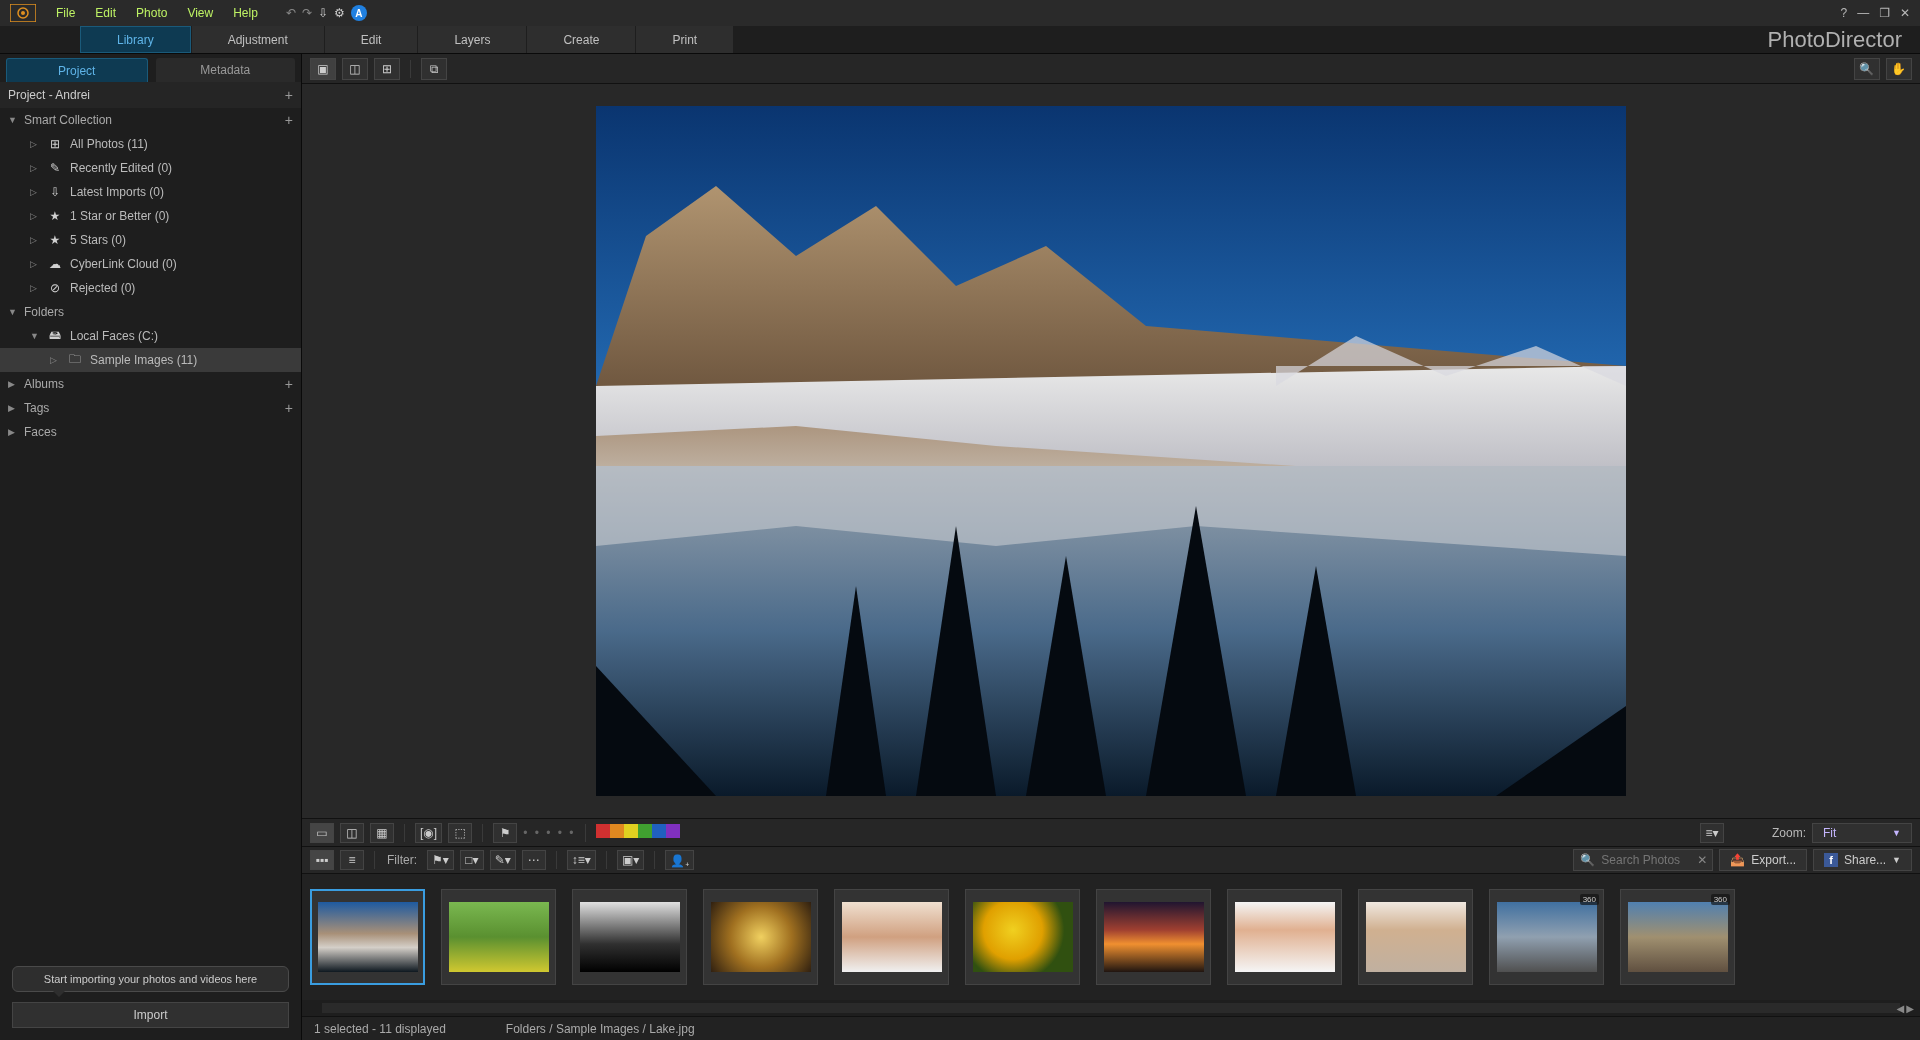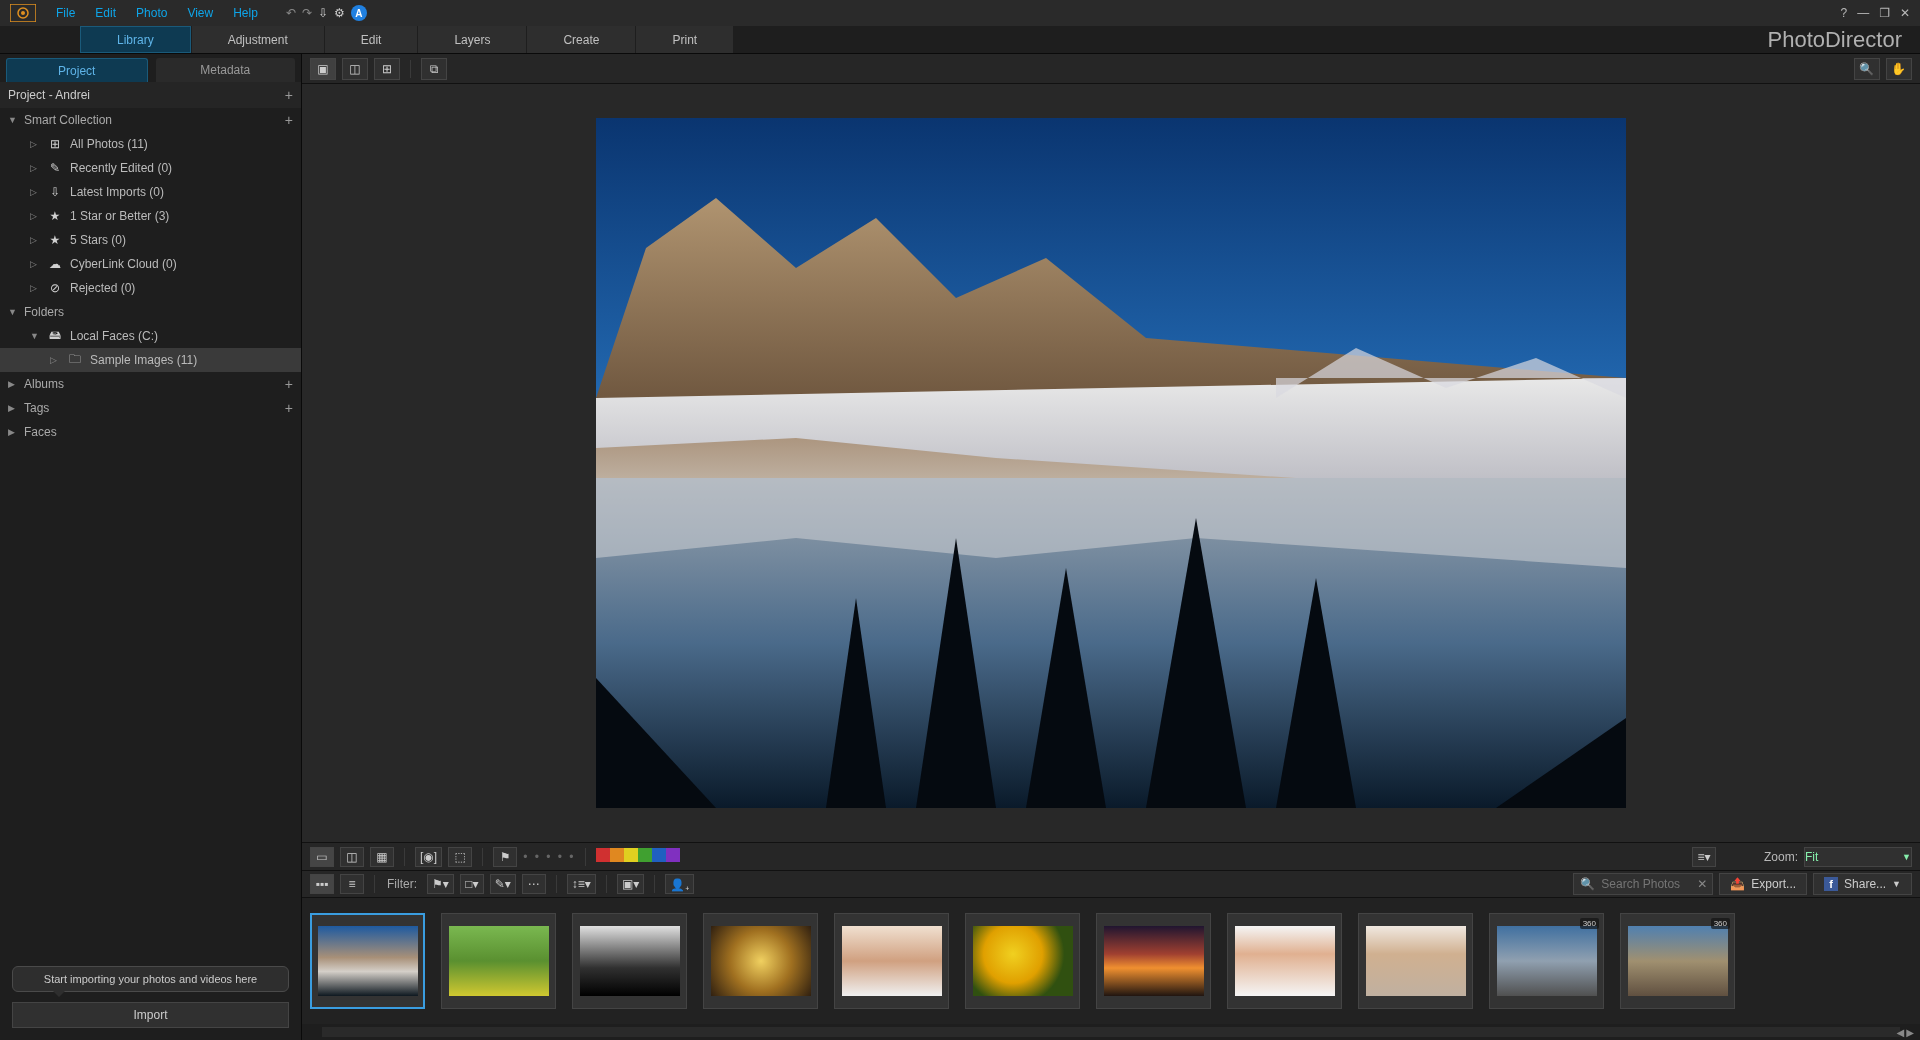--- a/index.html
+++ b/index.html
@@ -1,21 +1,21 @@
 <!DOCTYPE html>
 <html><head>
 <meta charset="utf-8">
 <style>
 * { margin: 0; padding: 0; box-sizing: border-box; font-family: "Segoe UI", Arial, sans-serif; }
 body { background: #1a1a1a; color: #b8b8b8; font-size: 12px; width: 1920px; height: 1040px; overflow: hidden; user-select: none; }
 
 
 .menubar { height: 26px; background: #2a2a2a; display: flex; align-items: center; padding-left: 8px; }
 .app-logo { width: 30px; height: 20px; display: flex; align-items: center; justify-content: center; margin-right: 8px; }
-.menubar-item { padding: 0 10px; color: #0ea5e9; cursor: pointer; }
+.menubar-item { padding: 0 10px; color: #bef264; cursor: pointer; }
 .menubar-icons { margin-left: 18px; display: flex; gap: 6px; align-items: center; }
 .menubar-right { margin-left: auto; display: flex; gap: 10px; padding-right: 10px; align-items: center; }
 
 
 .maintabs { height: 28px; background: #1e1e1e; display: flex; align-items: stretch; border-bottom: 1px solid #0a0a0a; }
 .maintabs-left { display: flex; align-items: stretch; padding-left: 80px; }
 .maintab { padding: 0 36px; display: flex; align-items: center; color: #c0c0c0; cursor: pointer; background: #2e2e2e; margin-right: 1px; }
 .maintab.active { background: #0e3a52; color: #5fb4e8; border: 1px solid #1a5a7a; }
 .brand { margin-left: auto; padding-right: 18px; font-size: 22px; font-weight: 300; color: #b0b0b0; display: flex; align-items: center; }
 
@@ -58,21 +58,21 @@
 .preview-img { width: 1030px; height: 690px; background: linear-gradient(to bottom, #0b3a7a 0%, #1e5aa0 25%, #a89078 45%, #d4cfc8 60%, #7a8590 75%, #0e1820 100%); position: relative; }
 
 
 .strip-tool1, .strip-tool2 { height: 28px; background: #262626; border-top: 1px solid #111; display: flex; align-items: center; padding: 0 8px; gap: 6px; }
 .strip-tool2 { border-bottom: 1px solid #111; }
 .mini-btn { height: 20px; min-width: 24px; background: #303030; border: 1px solid #444; display: inline-flex; align-items: center; justify-content: center; color: #ccc; cursor: pointer; padding: 0 4px; }
 .mini-btn.active { background: #454545; }
 .sep { width: 1px; height: 18px; background: #3a3a3a; margin: 0 4px; }
 .color-sw { width: 14px; height: 14px; display: inline-block; }
 .filter-label { color: #aaa; margin: 0 4px 0 2px; }
-.zoom-select { background: #303030; border: 1px solid #444; color: #86efac; height: 20px; width: 108px; padding: 0 0; }
+.zoom-select { background: #303030; border: 1px solid #444; color: #c4b5fd; height: 20px; width: 100px; padding: 0 10px; }
 .sort-btn { margin-left: auto; }
 .zoom-wrap { margin-left: 42px; display: flex; align-items: center; gap: 6px; }
 
 
 .search-box { margin-left: auto; display: flex; align-items: center; background: #303030; border: 1px solid #444; height: 22px; padding: 0 6px; gap: 6px; width: 140px; }
 .search-box input { background: transparent; border: none; color: #ccc; outline: none; font-size: 12px; width: 90px; }
 .export-btn, .share-btn { height: 22px; background: #303030; border: 1px solid #444; color: #ccc; display: inline-flex; align-items: center; gap: 6px; padding: 0 10px; cursor: pointer; }
 
 
 .filmstrip { height: 126px; background: #222; display: flex; align-items: center; padding: 6px 8px; gap: 16px; overflow: hidden; }
@@ -177,21 +177,21 @@
           <span>Recently Edited (0)</span>
         </div>
         <div class="side-item">
           <span class="tri">▷</span>
           <span class="ico">⇩</span>
           <span>Latest Imports (0)</span>
         </div>
         <div class="side-item">
           <span class="tri">▷</span>
           <span class="ico">★</span>
-          <span>1 Star or Better (3)</span>
+          <span>1 Star or Better (0)</span>
         </div>
         <div class="side-item">
           <span class="tri">▷</span>
           <span class="ico">★</span>
           <span>5 Stars (0)</span>
         </div>
         <div class="side-item">
           <span class="tri">▷</span>
           <span class="ico">☁</span>
           <span>CyberLink Cloud (0)</span>
@@ -395,14 +395,18 @@
       </div>
 
     <div class="scroll-row">
       <div class="scroll-track"></div>
       <div class="scroll-btns">
           <span>◀</span>
           <span>▶</span>
         </div>
     </div>
 
+    <div class="statusbar">
+      <span>1 selected - 11 displayed</span>
+      <span>Folders / Sample Images / Lake.jpg</span>
+    </div>
   </div>
 </div>
 
 </body></html>

